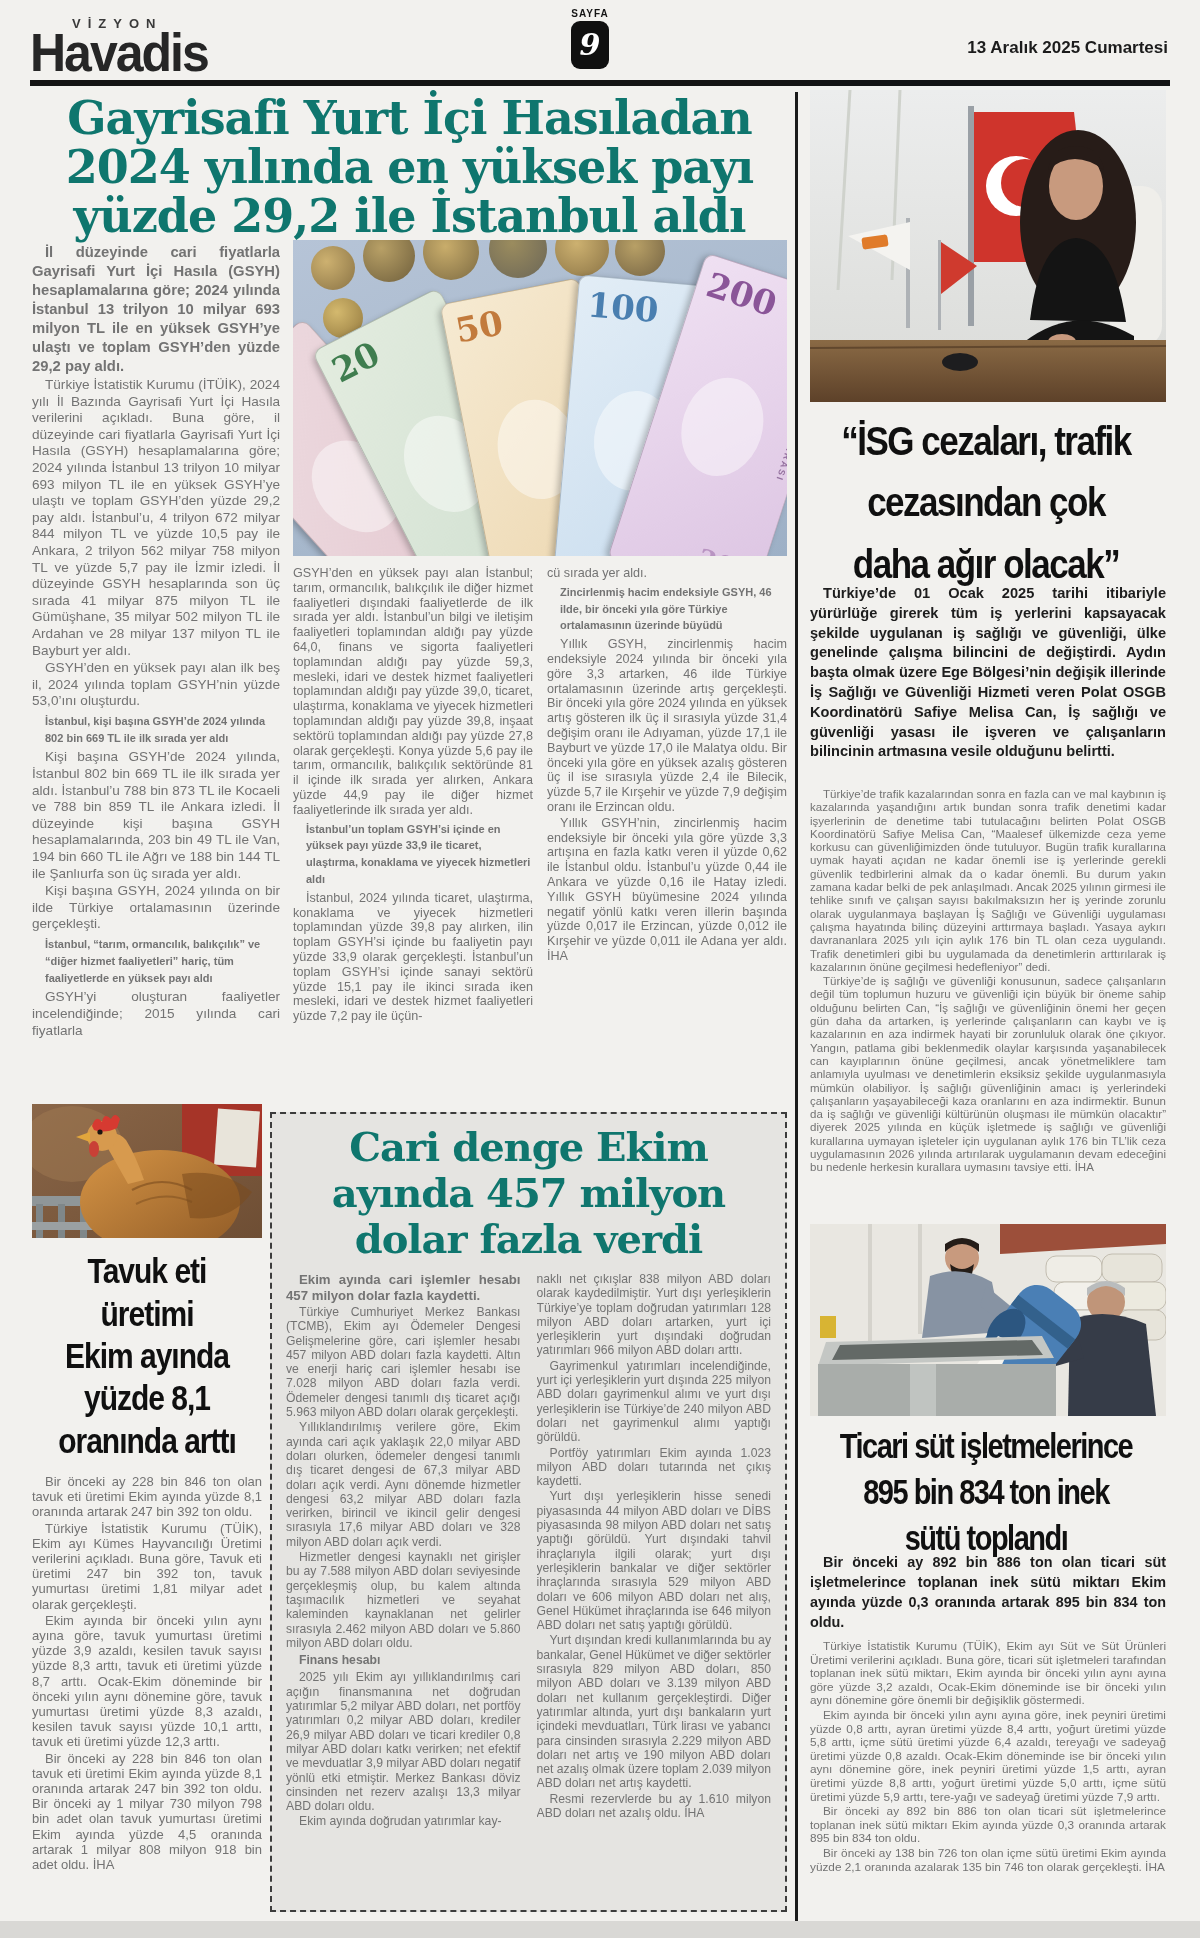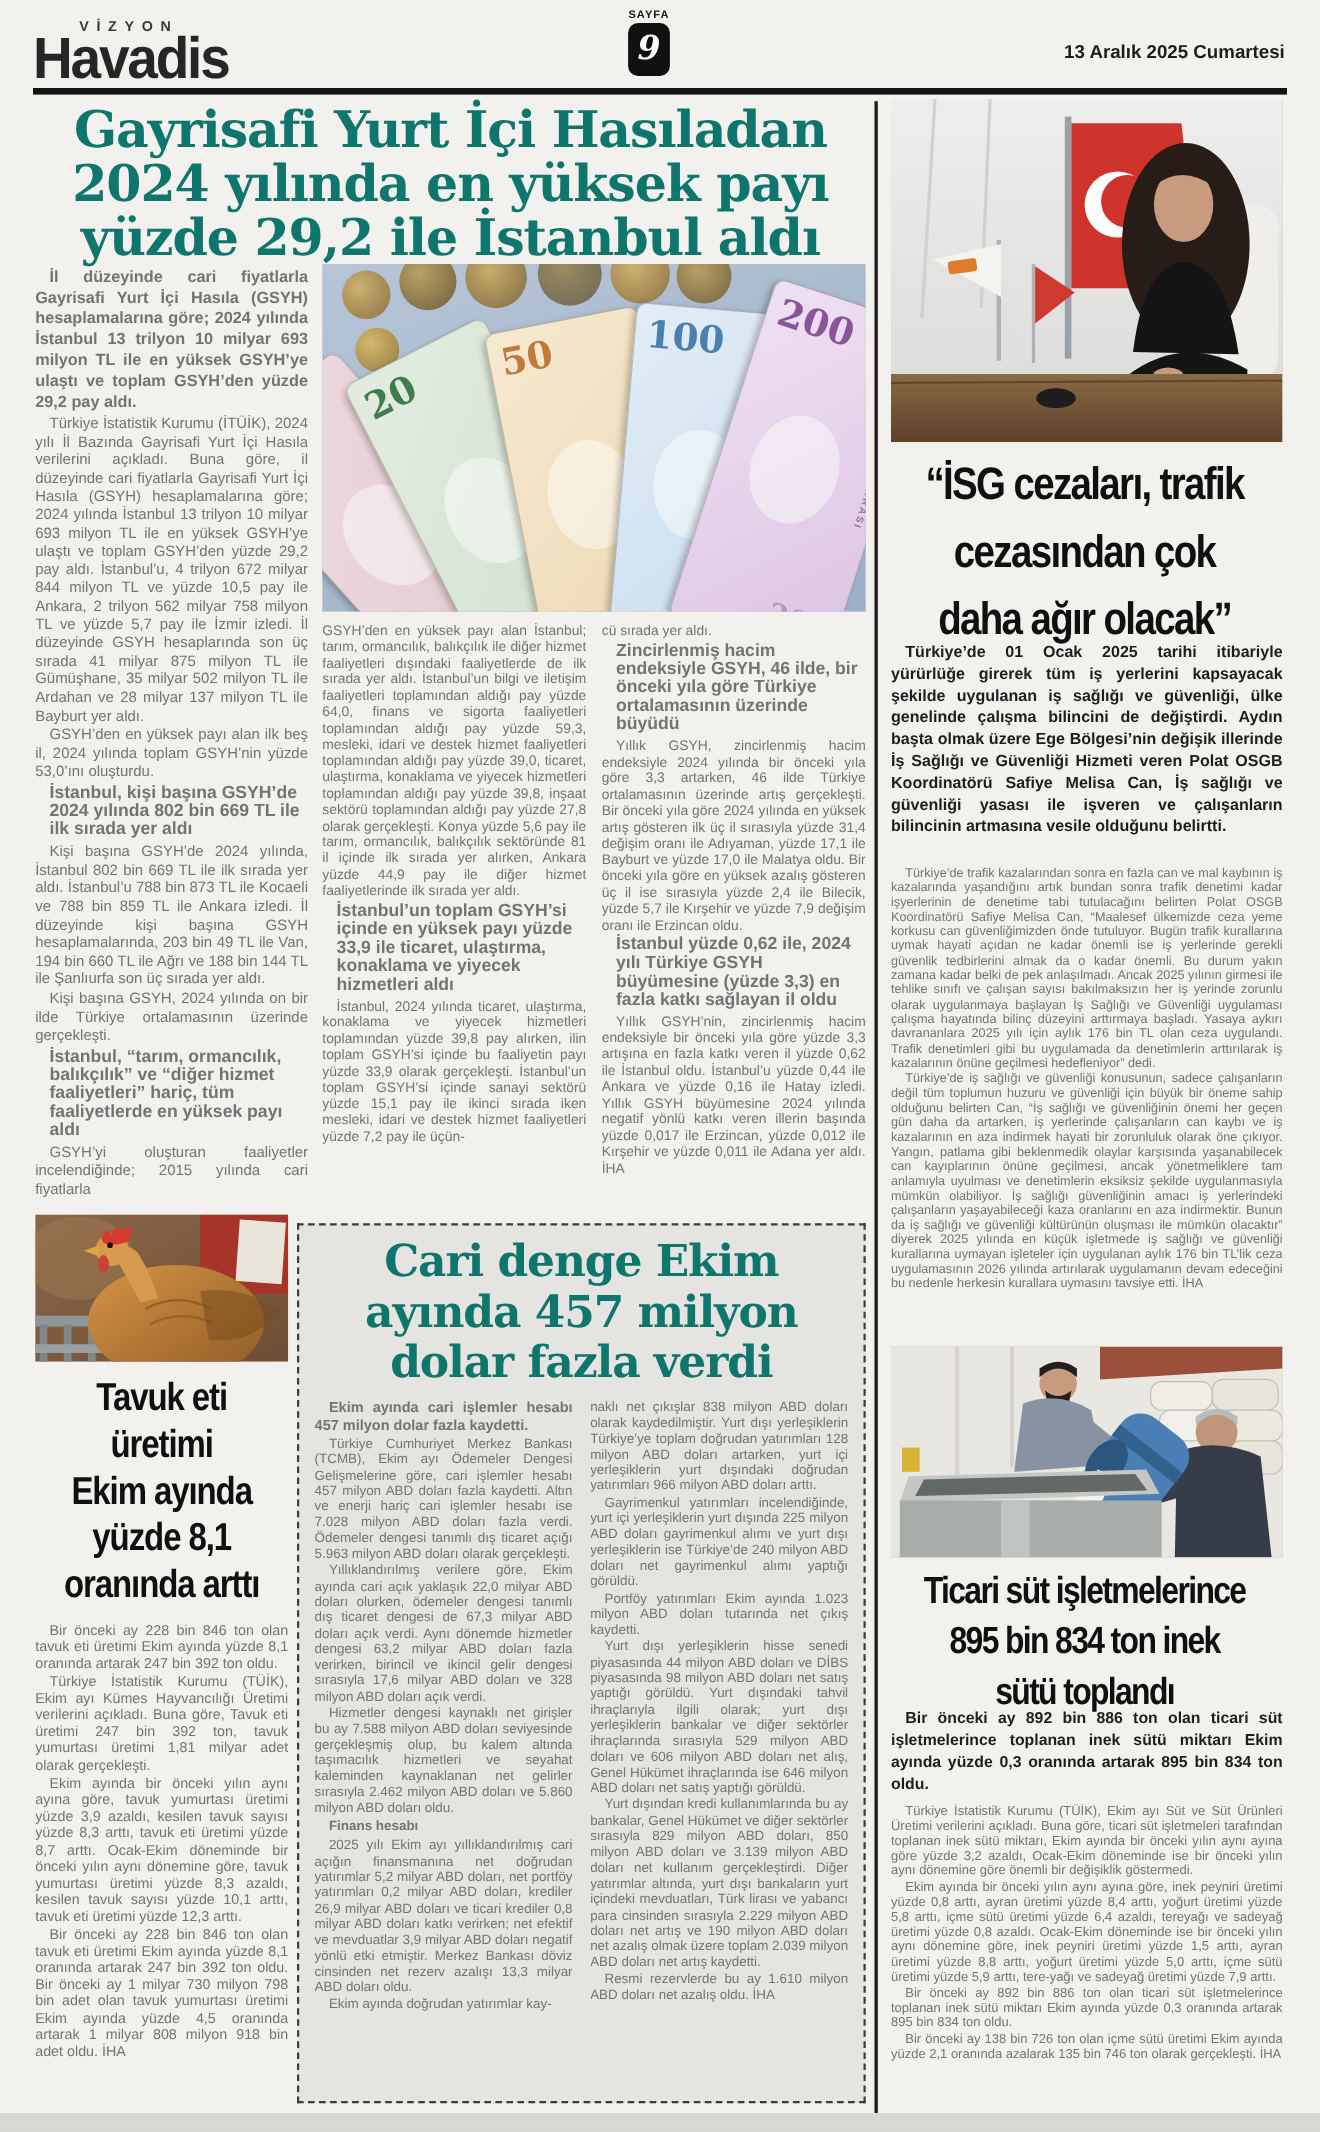--- a/index.html
+++ b/index.html
@@ -24,21 +24,21 @@
 
   
   .coltext{text-align:justify;color:#737373;overflow:hidden;}
   .blk{margin:0 0 1px;}
   .blk.p{text-indent:13px;}
   .blk.pn{text-indent:0;}
   .blk.lead{font-weight:700;text-indent:13px;}
   .blk.sub{font-weight:700;text-align:left;padding-left:13px;text-indent:0;margin:3px 0;}
   .main-col1{font-size:13.6px;line-height:16.6px;}
   .main-col1 .blk.lead{font-size:14.8px;line-height:19px;}
-  .main-col1 .blk.sub,.main-col23 .blk.sub{font-size:16px;line-height:16.8px;}
+  .main-col1 .blk.sub,.main-col23 .blk.sub{font-size:11px;line-height:16.8px;}
   .main-col23{font-size:12.6px;line-height:14.8px;}
   .cari-cols{font-size:12.2px;line-height:14.3px;}
   .cari-cols .blk.lead{font-size:13.2px;line-height:16px;}
   .isg-lead,.sut-lead{font-weight:700;font-size:14.6px;line-height:19.8px;text-align:justify;overflow:hidden;text-indent:13px;}
   .smallbody{font-size:11.5px;line-height:13.3px;}
   .tavuk-body{font-size:13px;line-height:15.2px;}
 
   
   .photo{overflow:hidden;background:#cfcfcb;}
   .money{background:linear-gradient(160deg,#b6c4d7 0%,#a7b8cc 60%,#9db0c6 100%);}
@@ -125,21 +125,20 @@
 
   <div class="abs coltext main-col23" style="left:293px;top:566px;width:240px;height:542px;">
       <p class="blk pn">GSYH’den en yüksek payı alan İstanbul; tarım, ormancılık, balıkçılık ile diğer hizmet faaliyetleri dışındaki faaliyetlerde de ilk sırada yer aldı. İstanbul’un bilgi ve iletişim faaliyetleri toplamından aldığı pay yüzde 64,0, finans ve sigorta faaliyetleri toplamından aldığı pay yüzde 59,3, mesleki, idari ve destek hizmet faaliyetleri toplamından aldığı pay yüzde 39,0, ticaret, ulaştırma, konaklama ve yiyecek hizmetleri toplamından aldığı pay yüzde 39,8, inşaat sektörü toplamından aldığı pay yüzde 27,8 olarak gerçekleşti. Konya yüzde 5,6 pay ile tarım, ormancılık, balıkçılık sektöründe 81 il içinde ilk sırada yer alırken, Ankara yüzde 44,9 pay ile diğer hizmet faaliyetlerinde ilk sırada yer aldı.</p>
       <p class="blk sub">İstanbul’un toplam GSYH’si içinde en yüksek payı yüzde 33,9 ile ticaret, ulaştırma, konaklama ve yiyecek hizmetleri aldı</p>
       <p class="blk p">İstanbul, 2024 yılında ticaret, ulaştırma, konaklama ve yiyecek hizmetleri toplamından yüzde 39,8 pay alırken, ilin toplam GSYH’si içinde bu faaliyetin payı yüzde 33,9 olarak gerçekleşti. İstanbul’un toplam GSYH’si içinde sanayi sektörü yüzde 15,1 pay ile ikinci sırada iken mesleki, idari ve destek hizmet faaliyetleri yüzde 7,2 pay ile üçün-</p>
     </div>
   <div class="abs coltext main-col23" style="left:547px;top:566px;width:240px;height:542px;">
       <p class="blk pn">cü sırada yer aldı.</p>
       <p class="blk sub">Zincirlenmiş hacim endeksiyle GSYH, 46 ilde, bir önceki yıla göre Türkiye ortalamasının üzerinde büyüdü</p>
       <p class="blk p">Yıllık GSYH, zincirlenmiş hacim endeksiyle 2024 yılında bir önceki yıla göre 3,3 artarken, 46 ilde Türkiye ortalamasının üzerinde artış gerçekleşti. Bir önceki yıla göre 2024 yılında en yüksek artış gösteren ilk üç il sırasıyla yüzde 31,4 değişim oranı ile Adıyaman, yüzde 17,1 ile Bayburt ve yüzde 17,0 ile Malatya oldu. Bir önceki yıla göre en yüksek azalış gösteren üç il ise sırasıyla yüzde 2,4 ile Bilecik, yüzde 5,7 ile Kırşehir ve yüzde 7,9 değişim oranı ile Erzincan oldu.</p>
-      <p class="blk sub">İstanbul yüzde 0,62 ile, 2024 yılı Türkiye GSYH büyümesine (yüzde 3,3) en fazla katkı sağlayan il oldu</p>
       <p class="blk p">Yıllık GSYH’nin, zincirlenmiş hacim endeksiyle bir önceki yıla göre yüzde 3,3 artışına en fazla katkı veren il yüzde 0,62 ile İstanbul oldu. İstanbul’u yüzde 0,44 ile Ankara ve yüzde 0,16 ile Hatay izledi. Yıllık GSYH büyümesine 2024 yılında negatif yönlü katkı veren illerin başında yüzde 0,017 ile Erzincan, yüzde 0,012 ile Kırşehir ve yüzde 0,011 ile Adana yer aldı. İHA</p>
     </div>
 
   <div class="abs photo" style="left:32px;top:1104px;width:230px;height:134px;">
     <svg width="230" height="134" viewBox="0 0 230 134">
       <defs>
         <linearGradient id="cbg" x1="0" y1="0" x2="1" y2="1">
           <stop offset="0" stop-color="#8a6648"></stop>
             <stop offset="1" stop-color="#6e4e34"></stop>
         </linearGradient>

